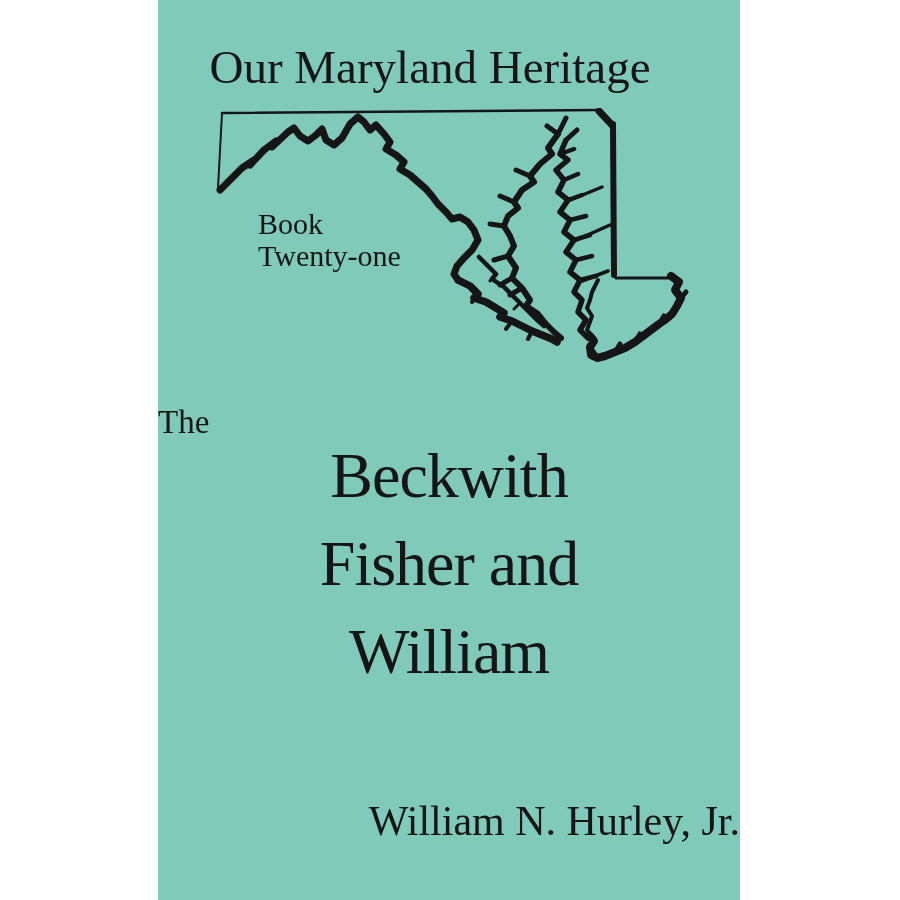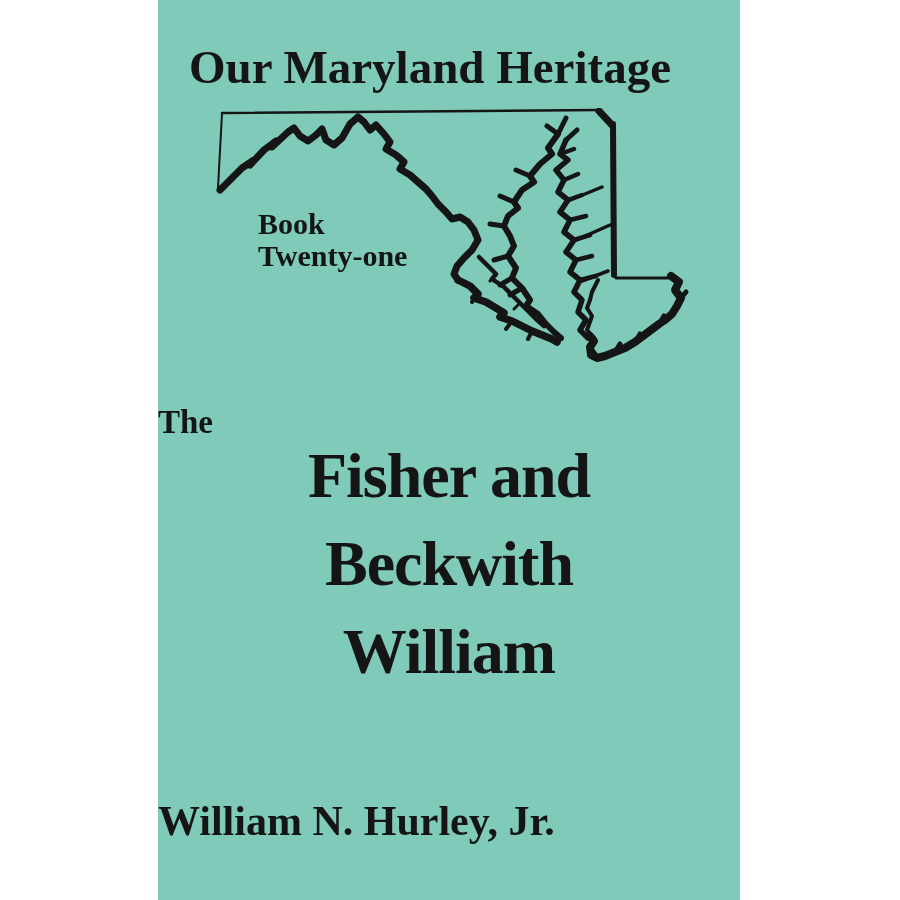--- a/index.html
+++ b/index.html
@@ -7,42 +7,42 @@
     --ink:#151515;
   }
   html,body{margin:0;padding:0;}
   body{
     width:900px;height:900px;background:#ffffff;overflow:hidden;
     font-family:"Liberation Serif","DejaVu Serif",serif;
   }
   .page{position:relative;width:900px;height:900px;background:#ffffff;}
   .cover{
     position:absolute;left:158px;top:0;width:582px;height:900px;
-    background:var(--cover-bg);color:var(--ink);font-weight:700;
+    background:var(--cover-bg);color:var(--ink);font-weight:400;
   }
   .series-title{
     position:absolute;top:44px;left:0;right:38px;text-align:center;
     font-size:47px;line-height:1;white-space:nowrap;
   }
   .map{position:absolute;left:58px;top:108px;width:498px;height:268px;}
   .map svg{display:block;color:var(--ink);}
   .book-number{
     position:absolute;left:100px;top:208px;width:136px;text-align:left;
     font-size:30px;line-height:32px;white-space:nowrap;
   }
   .title-the{
     position:absolute;top:406px;left:0;right:0;text-align:left;
     font-size:33px;line-height:1;
   }
   .main-title{
     position:absolute;top:432px;left:0;right:0;text-align:center;
     font-size:64px;line-height:88px;letter-spacing:-1px;white-space:nowrap;
   }
   .author{
-    position:absolute;top:800px;left:0;right:0;text-align:left;
+    position:absolute;top:800px;left:0;right:0;text-align:right;
     font-size:42px;line-height:1;white-space:nowrap;
   }
 </style>
 </head>
 <body style="background: rgb(255, 255, 255);">
 
 <div class="page">
   <div class="cover">
 
     <div class="series-title">
@@ -86,21 +86,21 @@
     </div>
 
     <div class="book-number">
       <div>Book</div>
       <div>Twenty-one</div>
     </div>
 
     <div class="title-the">The</div>
 
     <div class="main-title">
+      <div>Beckwith</div>
       <div>Fisher and</div>
-      <div>Beckwith</div>
       <div>William</div>
     </div>
 
     <div class="author">William N. Hurley, Jr.</div>
 
   </div>
 </div>
 
 </body></html>

